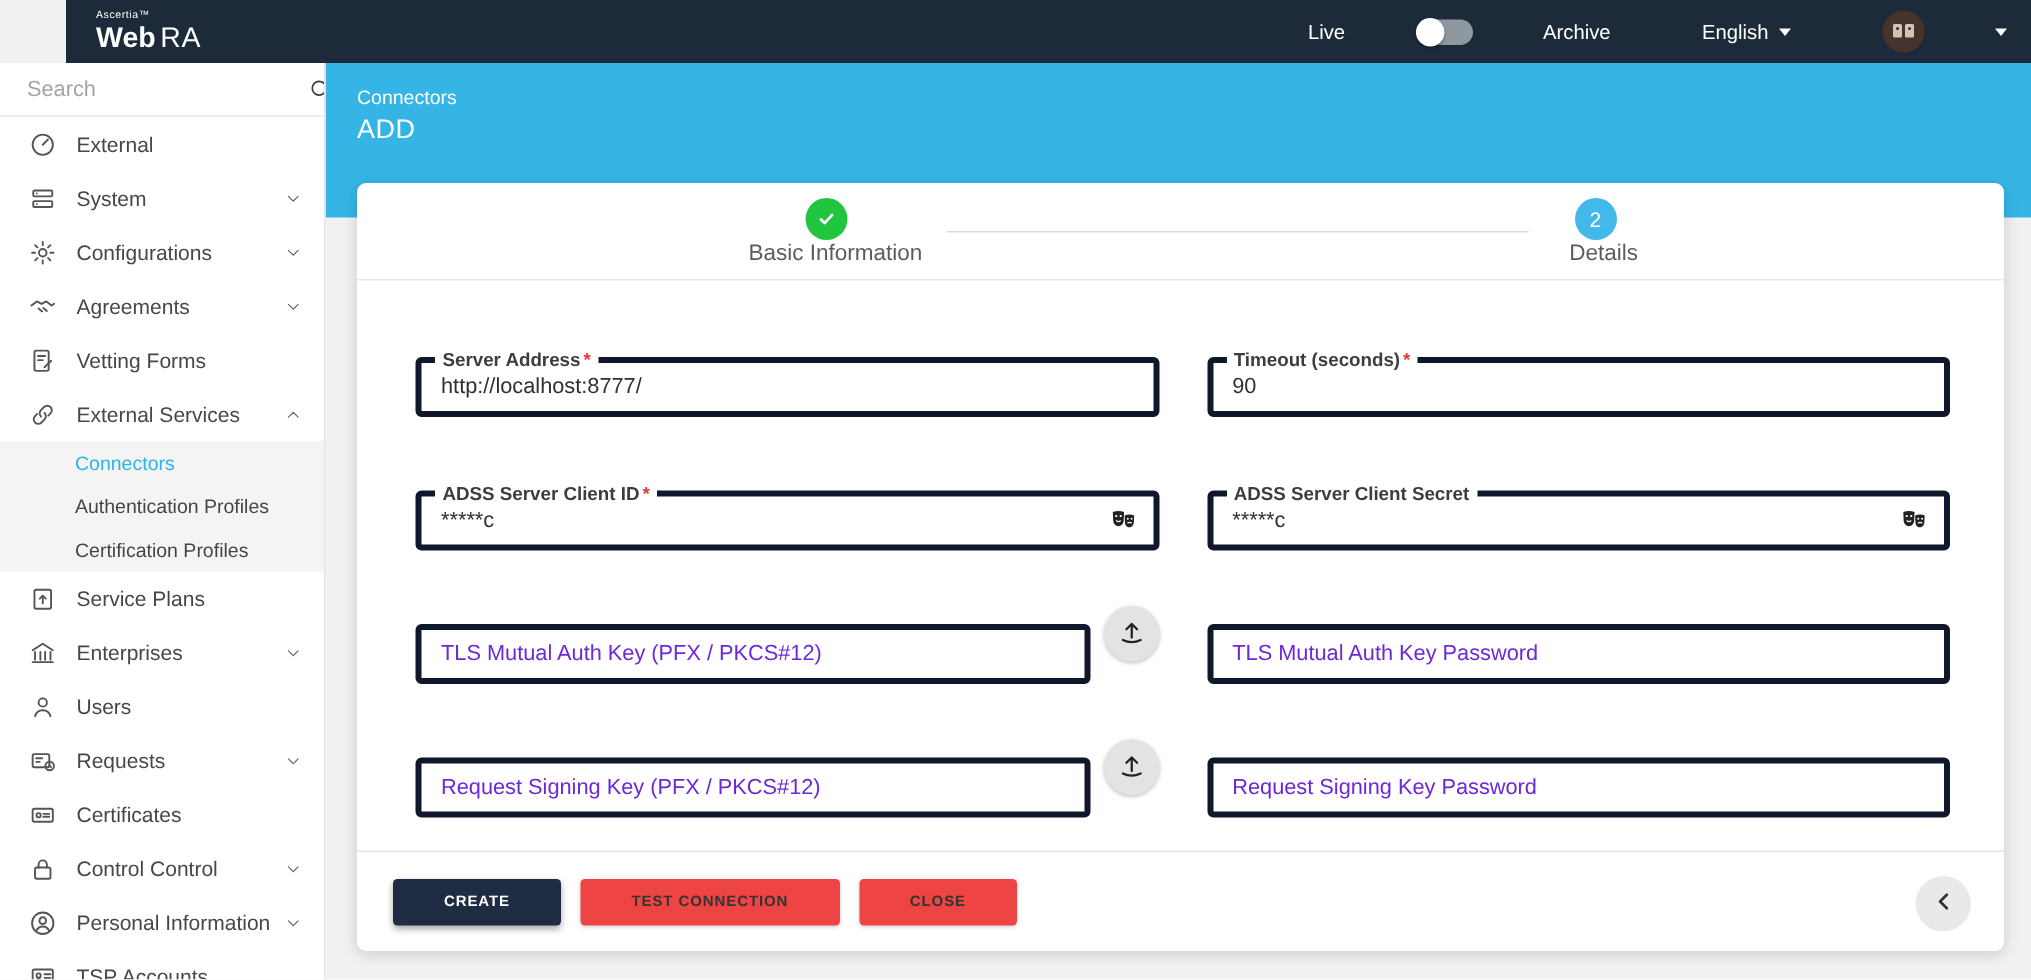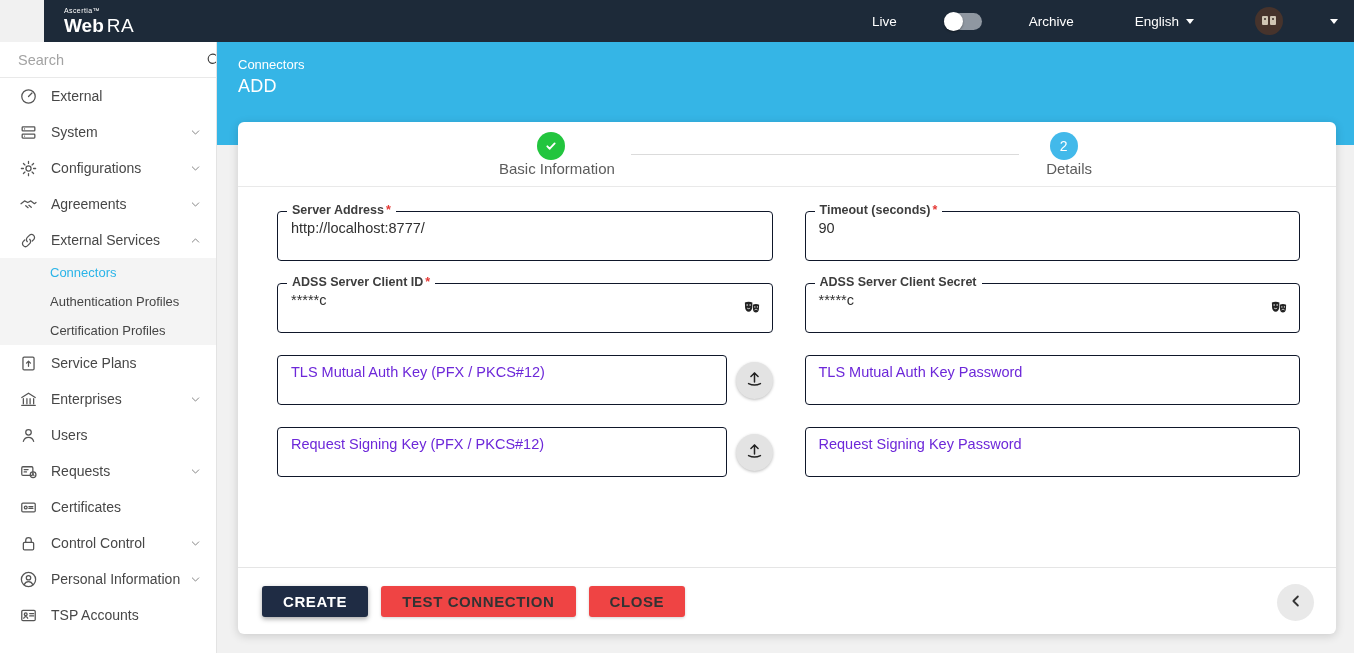--- a/index.html
+++ b/index.html
@@ -62,39 +62,39 @@
   .scircle { width:28px; height:28px; border-radius:50%; display:flex; align-items:center;
              justify-content:center; flex:none; }
   .scircle.done { background:#22c53e; }
   .scircle.current { background:#42b9ea; color:#fff; font-size:14px; }
   .slbl2 { margin-left:11px; font-size:15px; color:#5c5c5c; white-space:nowrap; }
   .sline { flex:1; height:1px; background:#dbdbdb; margin:0 16px; }
 
   
   .form-grid { display:grid; grid-template-columns:1fr 1fr; column-gap:32px; row-gap:22px;
                padding:24px 36px 0 39px; }
-  .field { position:relative; height:50px; border:1px solid #0f172a; border-radius:4px; background:#fff; }
+  .field { position:relative; height:40px; border:4px solid #0f172a; border-radius:4px; background:#fff;margin-top:27px; }
   .flabel { position:absolute; top:-9px; left:9px; background:#fff; padding:0 5px; font-size:12.5px;
             font-weight:700; color:#3d3d3d; white-space:nowrap; }
   .req { color:#e53935; margin-left:2px; }
   .fvalue { font-size:14.5px; color:#303030; line-height:32px; padding:0 40px 0 13px;
             white-space:nowrap; overflow:hidden; }
   .field.ph .fvalue { font-weight:400; color:#6d28d9; }
   .ficon { position:absolute; right:11px; top:50%; transform:translateY(-50%); display:flex;
            cursor:pointer; }
   .upload-row { display:flex; align-items:center; }
   .upload-row .field { flex:1; }
   .upload-btn { width:37px; height:37px; border-radius:50%; background:#e3e3e3; border:none;
                 margin-left:9px; display:flex; align-items:center; justify-content:center;
                 cursor:pointer; box-shadow:0 1px 3px rgba(0,0,0,.25); flex:none; }
 
   
   .card-footer { position:absolute; left:0; right:0; bottom:0; height:67px;
                  border-top:1px solid #e5e5e5; display:flex; align-items:center; padding:0 24px; }
-  .btn { height:31px; padding:0 21px; border:none; border-radius:3px; font-size:15px; font-weight:700;
+  .btn { height:31px; padding:0 34px; border:none; border-radius:3px; font-size:10px; font-weight:700;
          letter-spacing:.6px; cursor:pointer; font-family:inherit; }
   .btn-create { background:#1f2c44; color:#fff; box-shadow:0 2px 5px rgba(0,0,0,.35); }
   .btn-gray { background:#ef4444; color:#333; margin-left:13px; box-shadow:0 1px 3px rgba(0,0,0,.18); }
   .back-btn { position:absolute; right:22px; bottom:13px; width:37px; height:37px; border-radius:50%;
               background:#e9e9e9; border:none; display:flex; align-items:center; justify-content:center;
               cursor:pointer; }
 </style>
 </head>
 <body>
 
@@ -186,20 +186,30 @@
           <span class="slabel">Agreements</span>
           <span class="chev">
             <svg width="11" height="11" viewBox="0 0 24 24" fill="none" stroke="#5a5a5a" stroke-width="1.6" stroke-linecap="round" stroke-linejoin="round">
               <path d="M5 8.5l7 7 7-7"></path>
             </svg>
           </span>
         </div>
         <div class="sitem">
           <span class="sicon">
             <svg width="19" height="19" viewBox="0 0 24 24" fill="none" stroke="#555" stroke-width="1.6" stroke-linecap="round" stroke-linejoin="round">
+              <rect x="5" y="3.5" width="12" height="17" rx="1.5"></rect>
+              <path d="M8 8h6M8 11.5h4"></path>
+              <path d="M13.5 17.5l5.5-5.5"></path>
+            </svg>
+          </span>
+          <span class="slabel">Vetting Forms</span>
+        </div>
+        <div class="sitem">
+          <span class="sicon">
+            <svg width="19" height="19" viewBox="0 0 24 24" fill="none" stroke="#555" stroke-width="1.6" stroke-linecap="round" stroke-linejoin="round">
               <path d="M10.5 13.5a3.8 3.8 0 0 1 0-5.4l2.6-2.6a3.8 3.8 0 0 1 5.4 5.4l-1.8 1.8"></path>
               <path d="M13.5 10.5a3.8 3.8 0 0 1 0 5.4l-2.6 2.6a3.8 3.8 0 0 1-5.4-5.4l1.8-1.8"></path>
             </svg>
           </span>
           <span class="slabel">External Services</span>
           <span class="chev">
             <svg width="11" height="11" viewBox="0 0 24 24" fill="none" stroke="#5a5a5a" stroke-width="1.6" stroke-linecap="round" stroke-linejoin="round">
               <path d="M5 15.5l7-7 7 7"></path>
             </svg>
           </span>

